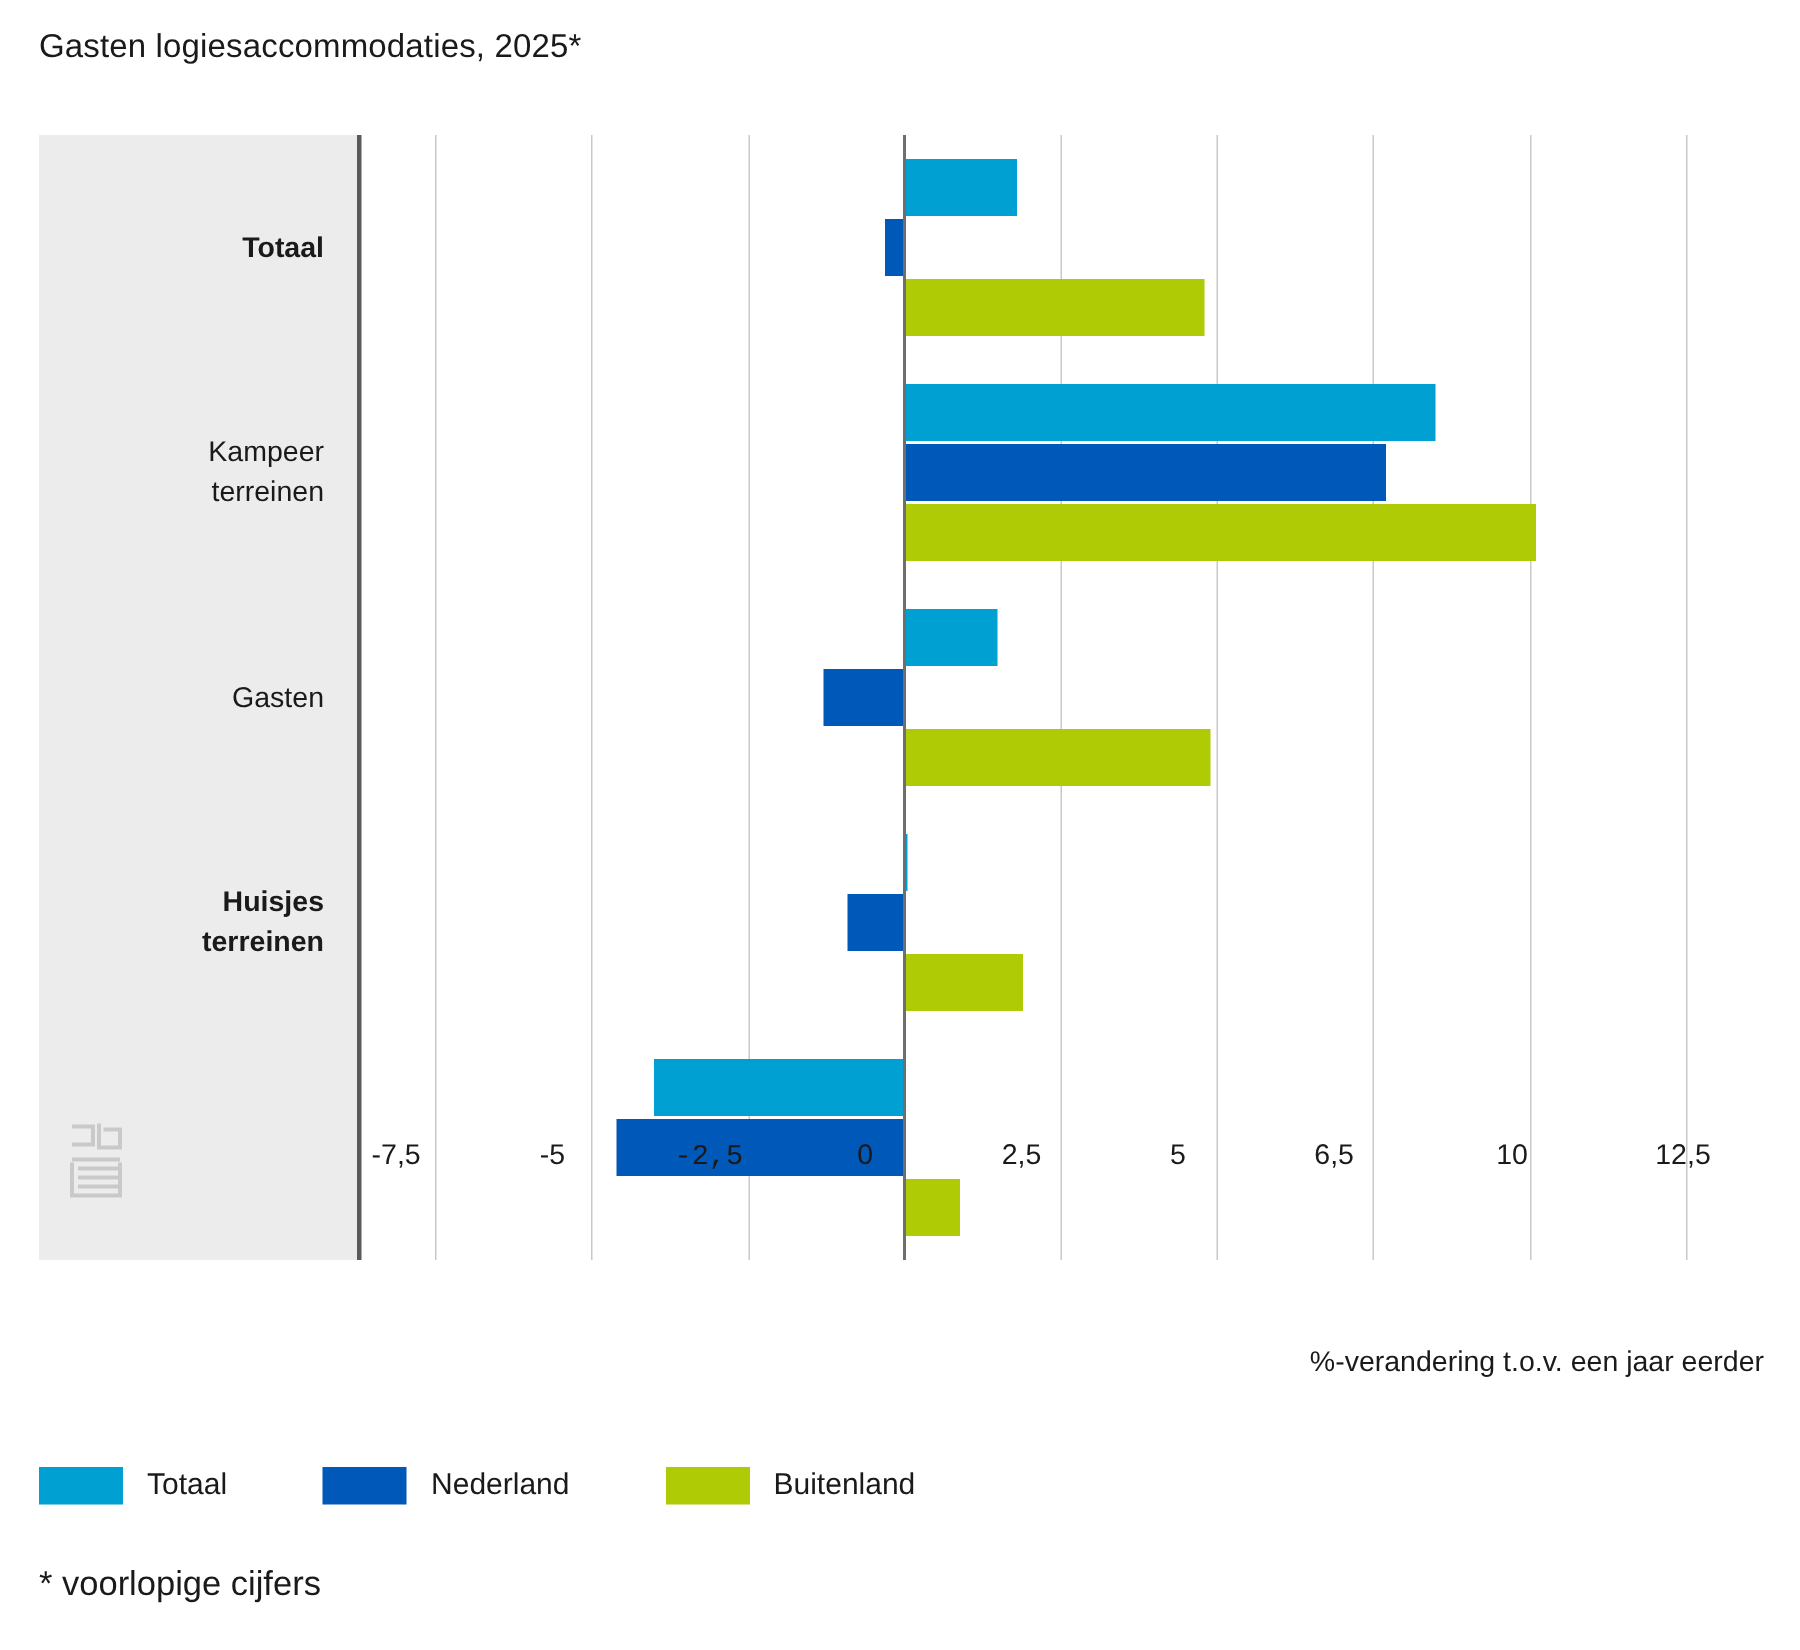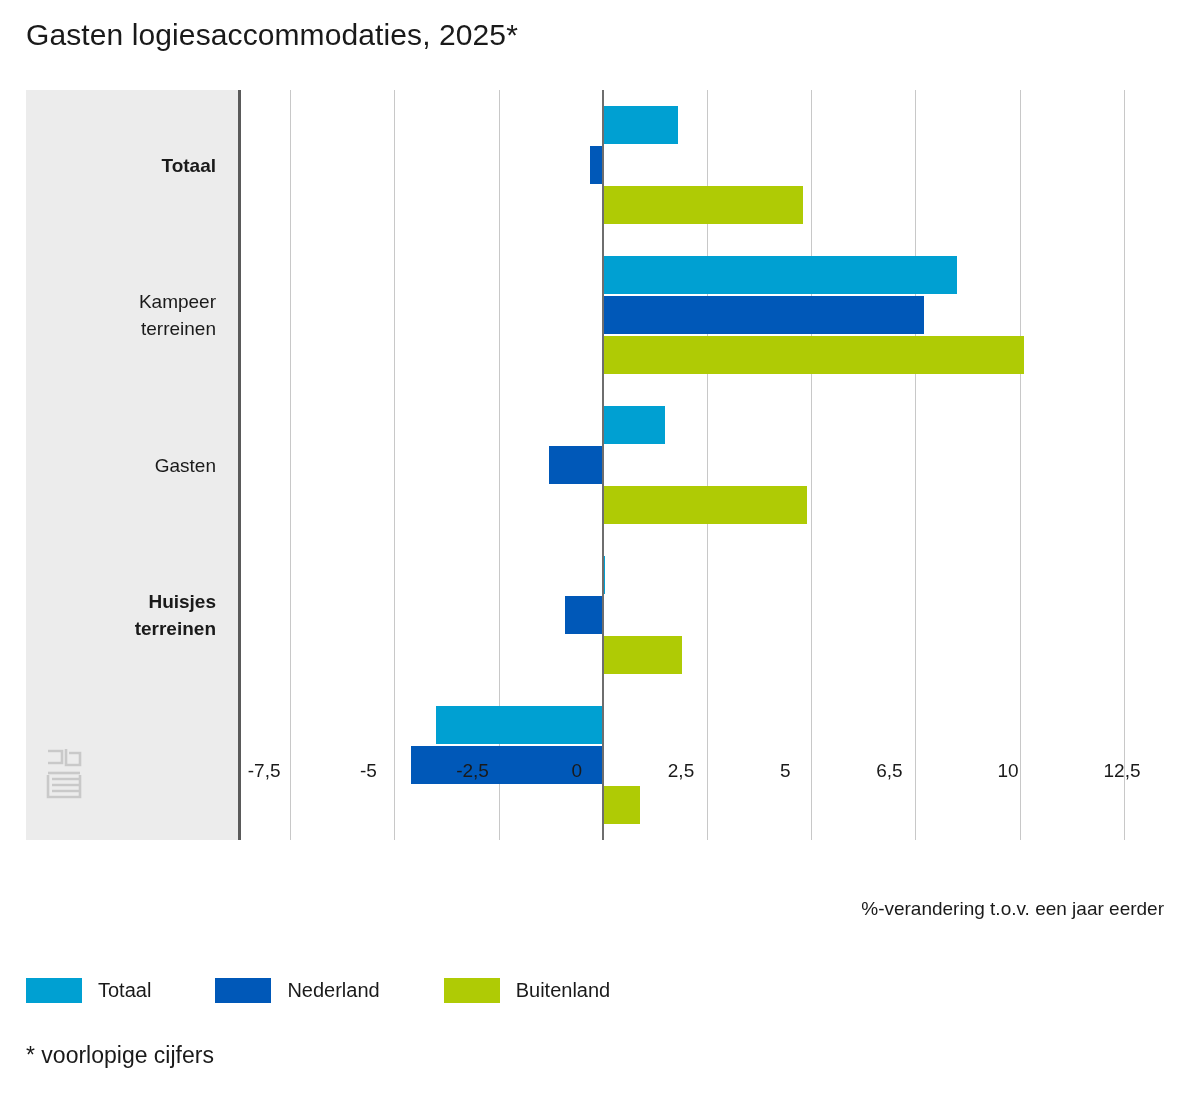--- a/index.html
+++ b/index.html
@@ -14,21 +14,21 @@
     color: #1a1a1a;
     position: relative;
     overflow: hidden;
   }
 
   
   #chart-title {
     position: absolute;
     left: 26px;
     top: 18px;
-    font-size: 30px;
+    font-size: 22px;
     color: #1a1a1a;
     letter-spacing: 0.1px;
   }
 
   
   #plot-area {
     position: absolute;
     left: 26px;
     top: 90px;
     width: 1150px;
@@ -106,21 +106,21 @@
     position: absolute;
     top: 8px;
     font-size: 19px;
     color: #1a1a1a;
     transform: translateX(-50%);
     white-space: nowrap;
   }
 
   #x-axis-title {
     position: absolute;
-    left: 14px;
+    left: 26px;
     top: 898px;
     width: 1150px;
     text-align: right;
     font-size: 19px;
     color: #1a1a1a;
   }
 
   
   #legend {
     position: absolute;
@@ -219,21 +219,21 @@
     <path d="M22 4 v16 h14 v-12 h-11"></path>
     <path d="M4 28 h32"></path>
     <path d="M8 34 h28 M8 40 h28 M8 46 h28"></path>
     <path d="M4 30 v22 h32 v-22"></path>
   </g>
 </svg>
 
 <div id="x-axis-labels">
     <div class="xtick" style="left: 52.1111px;">-7,5</div>
     <div class="xtick" style="left: 156.333px;">-5</div>
-    <div class="xtick" style="left: 260.556px;">-2,5</div>
+    <div class="xtick" style="left: 260.556px; font-family: Liberation Mono, monospace;">-2,5</div>
     <div class="xtick" style="left: 364.778px;">0</div>
     <div class="xtick" style="left: 469px;">2,5</div>
     <div class="xtick" style="left: 573.222px;">5</div>
     <div class="xtick" style="left: 677.444px;">6,5</div>
     <div class="xtick" style="left: 796px;">10</div>
     <div class="xtick" style="left: 910px;">12,5</div>
   </div>
 
 <div id="x-axis-title">%-verandering t.o.v. een jaar eerder</div>
 

